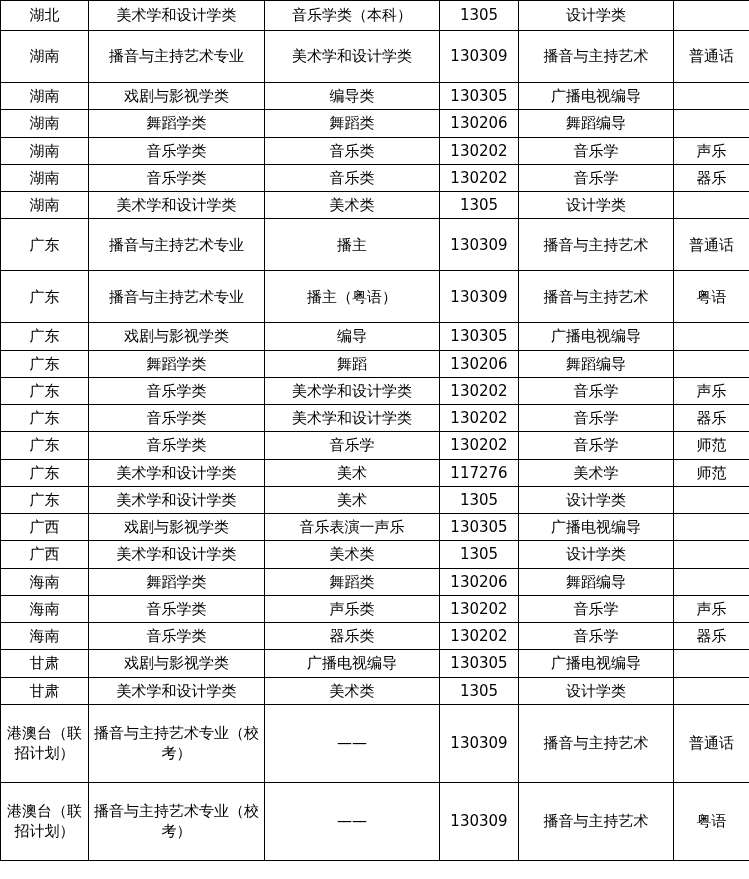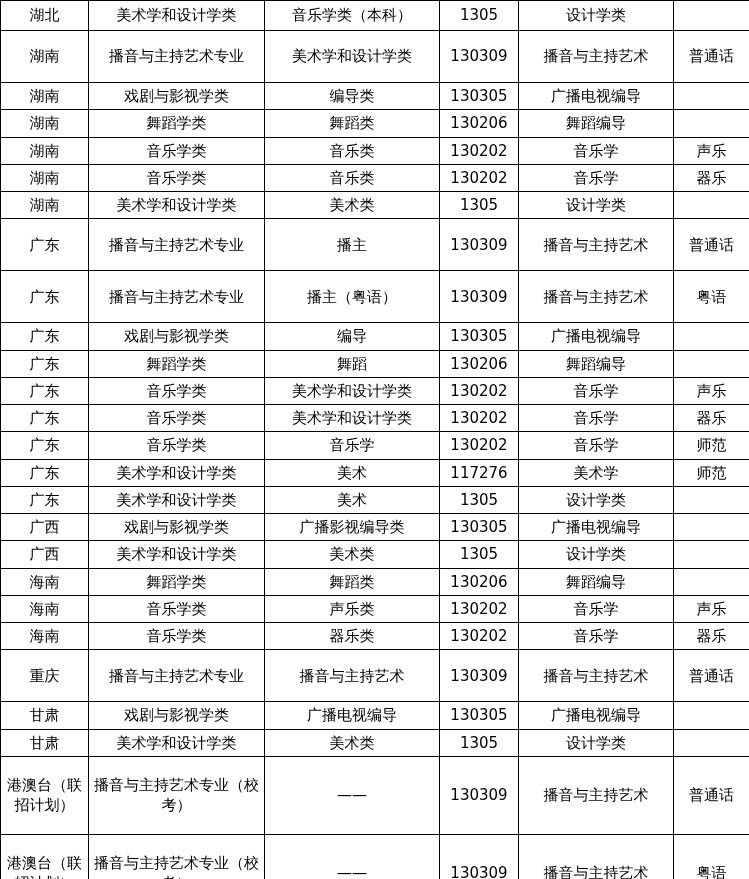--- a/index.html
+++ b/index.html
@@ -185,21 +185,21 @@
           <td>广东</td>
           <td>美术学和设计学类</td>
           <td>美术</td>
           <td class="num">1305</td>
           <td>设计学类</td>
           <td class="empty"></td>
         </tr>
         <tr style="height: 26px;">
           <td>广西</td>
           <td>戏剧与影视学类</td>
-          <td>广播影视编导类</td>
+          <td>音乐表演一声乐</td>
           <td class="num">130305</td>
           <td>广播电视编导</td>
           <td class="empty"></td>
         </tr>
         <tr style="height: 26px;">
           <td>广西</td>
           <td>美术学和设计学类</td>
           <td>美术类</td>
           <td class="num">1305</td>
           <td>设计学类</td>
@@ -222,28 +222,20 @@
           <td>声乐</td>
         </tr>
         <tr style="height: 26px;">
           <td>海南</td>
           <td>音乐学类</td>
           <td>器乐类</td>
           <td class="num">130202</td>
           <td>音乐学</td>
           <td>器乐</td>
         </tr>
-        <tr style="height: 52px;">
-          <td>重庆</td>
-          <td>播音与主持艺术专业</td>
-          <td>播音与主持艺术</td>
-          <td class="num">130309</td>
-          <td>播音与主持艺术</td>
-          <td>普通话</td>
-        </tr>
         <tr style="height: 26px;">
           <td>甘肃</td>
           <td>戏剧与影视学类</td>
           <td>广播电视编导</td>
           <td class="num">130305</td>
           <td>广播电视编导</td>
           <td class="empty"></td>
         </tr>
         <tr style="height: 26px;">
           <td>甘肃</td>

